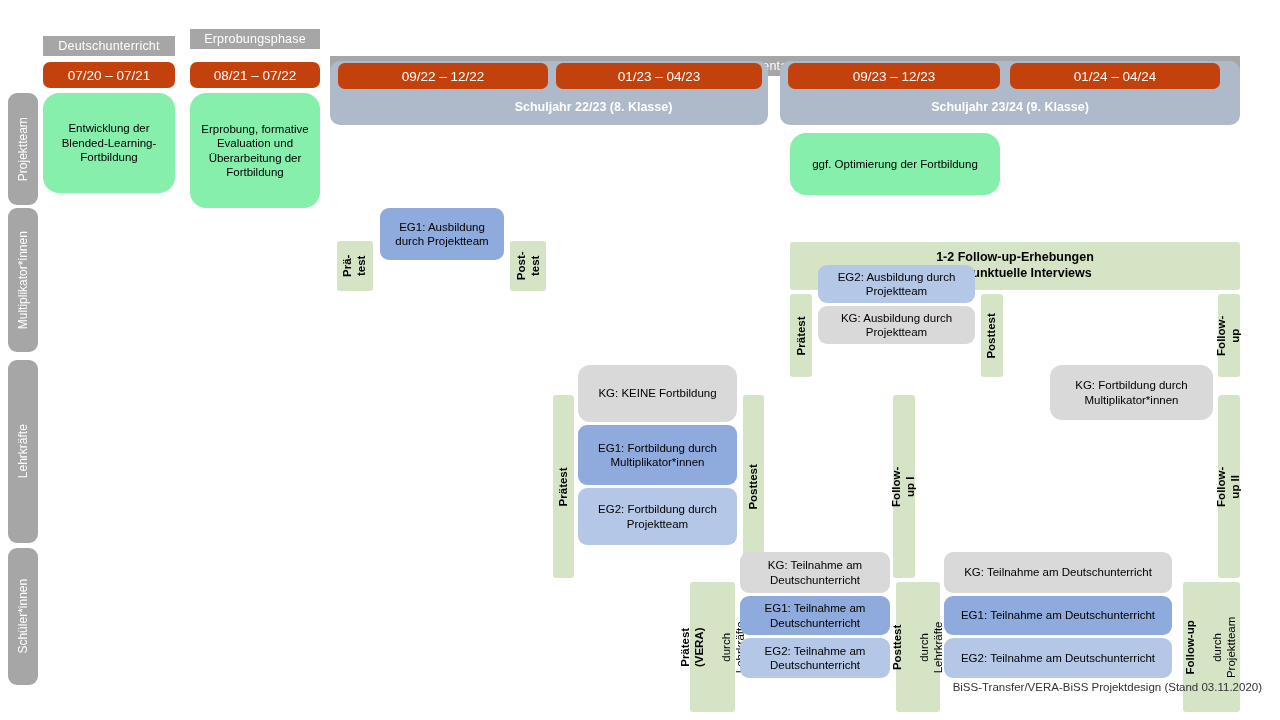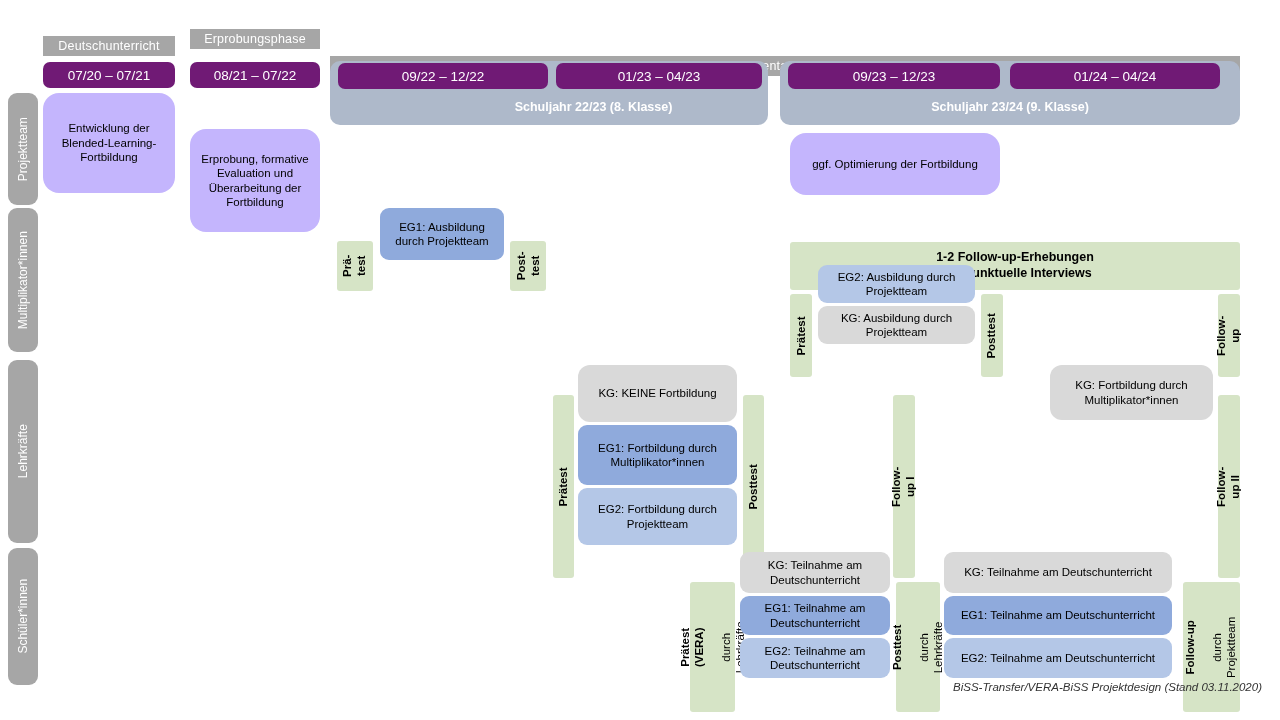--- a/index.html
+++ b/index.html
@@ -6,41 +6,41 @@
   body{
     width:1280px;height:720px;position:relative;background:#ffffff;
     font-family:"Liberation Sans","DejaVu Sans",sans-serif;
     color:#000;overflow:hidden;
   }
   .abs{position:absolute;box-sizing:border-box;}
   .flexc{display:flex;align-items:center;justify-content:center;text-align:center;}
   
   .hdr{background:#a6a6a6;color:#fff;font-size:12.5px;letter-spacing:.2px;}
   
-  .pill{background:#701a75;color:#fff;font-size:13.5px;border-radius:7px;}
+  .pill{background:#c2410c;color:#fff;font-size:13.5px;border-radius:7px;}
   
   .sycont{background:#aeb9ca;border-radius:10px;}
   .sylabel{color:#fff;font-weight:bold;font-size:12.5px;}
   
   .rowlabel{background:#a6a6a6;color:#fff;border-radius:9px;font-size:12px;}
   
   .box{font-size:11.5px;line-height:1.25;padding:4px 8px;}
-  .gbox{background:#c4b5fd;border-radius:16px;}
+  .gbox{background:#86efac;border-radius:16px;}
   .eg1{background:#8faadc;border-radius:9px;}
   .eg2{background:#b4c7e7;border-radius:9px;}
   .kg{background:#d9d9d9;border-radius:9px;}
   .green{background:#d6e4c6;border-radius:3px;margin-top:32px;}
   .bold{font-weight:bold;}
   .pre{white-space:pre-line;}
   
   .vtext{transform:rotate(-90deg);white-space:pre-line;text-align:center;
          font-size:11.5px;font-weight:bold;line-height:1.2;}
   .vtext .sub{font-weight:normal;display:block;}
   .vtext .ttl{display:block;font-weight:bold;}
-  .caption{font-style:italic;font-size:11.5px;color:#333;}
+  .caption{font-size:11.5px;color:#333;}
 </style>
 </head>
 <body>
 
 <div class="abs flexc hdr" style="left:43px;top:36px;width:132px;height:20px;">Deutschunterricht</div>
 <div class="abs flexc hdr" style="left:190px;top:29px;width:130px;height:20px;">Erprobungsphase</div>
 <div class="abs flexc hdr" style="left:330px;top:36px;width:910px;height:20px;margin-top:20px;">Implementationsphase</div>
 
 <div class="abs sycont" style="left:330px;top:61px;width:438px;height:64px;"></div>
 <div class="abs sycont" style="left:780px;top:61px;width:460px;height:64px;"></div>
@@ -62,21 +62,21 @@
   <span class="vtext" style="font-weight:normal;font-size:12px;">Multiplikator*innen</span>
 </div>
 <div class="abs flexc rowlabel" style="left:8px;top:360px;width:30px;height:183px;">
   <span class="vtext" style="font-weight:normal;font-size:12px;">Lehrkräfte</span>
 </div>
 <div class="abs flexc rowlabel" style="left:8px;top:548px;width:30px;height:137px;">
   <span class="vtext" style="font-weight:normal;font-size:12px;">Schüler*innen</span>
 </div>
 
 <div class="abs flexc box gbox" style="left:43px;top:93px;width:132px;height:100px;">Entwicklung der Blended-Learning-Fortbildung</div>
-<div class="abs flexc box gbox" style="left:190px;top:93px;width:130px;height:103px;margin-top:36px;">Erprobung, formative Evaluation und Überarbeitung der Fortbildung</div>
+<div class="abs flexc box gbox" style="left:190px;top:93px;width:130px;height:115px;">Erprobung, formative Evaluation und Überarbeitung der Fortbildung</div>
 <div class="abs flexc box gbox" style="left:790px;top:133px;width:210px;height:62px;">ggf. Optimierung der Fortbildung</div>
 
 <div class="abs flexc green" style="left:337px;top:209px;width:36px;height:50px;">
   <span class="vtext">Prä-
 test</span>
 </div>
 <div class="abs flexc box eg1" style="left:380px;top:208px;width:124px;height:52px;">EG1: Ausbildung durch Projektteam</div>
 <div class="abs flexc green" style="left:510px;top:209px;width:36px;height:50px;">
   <span class="vtext">Post-
 test</span>

